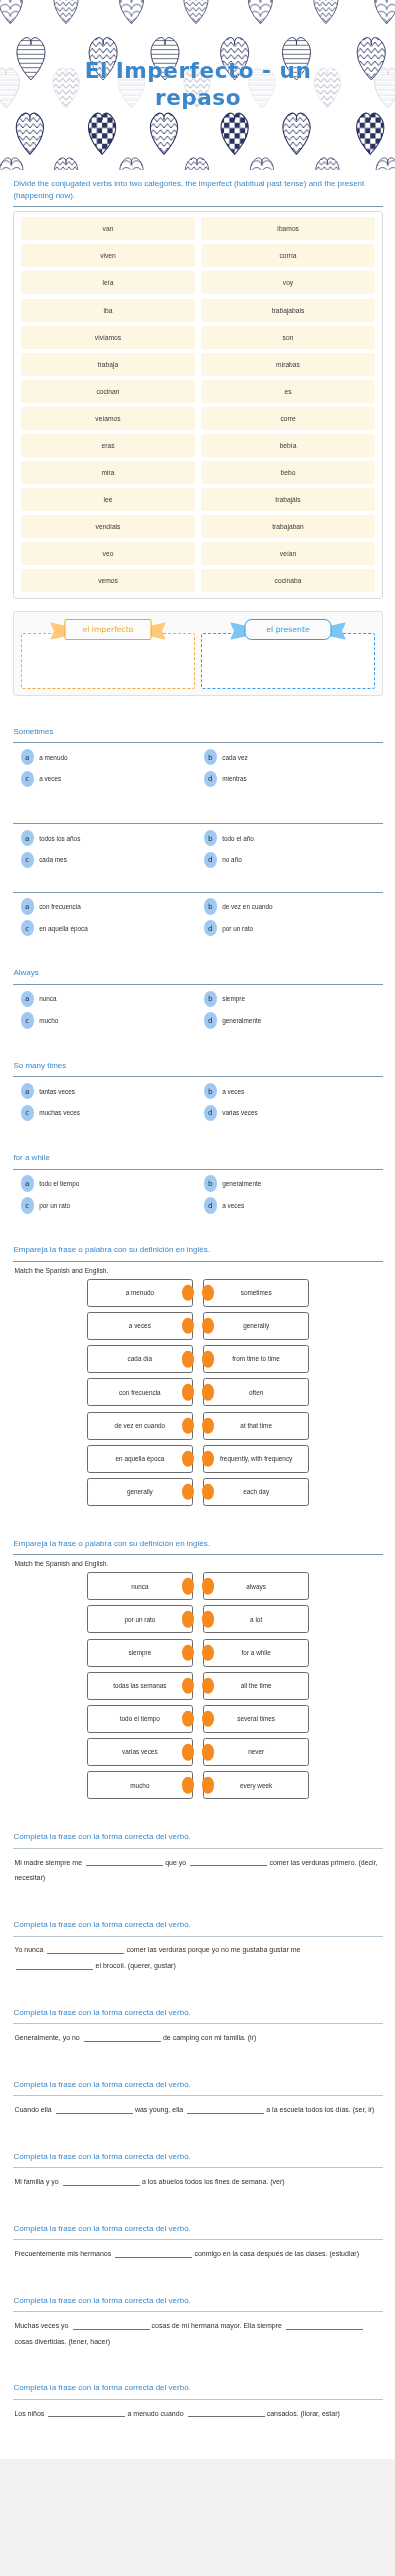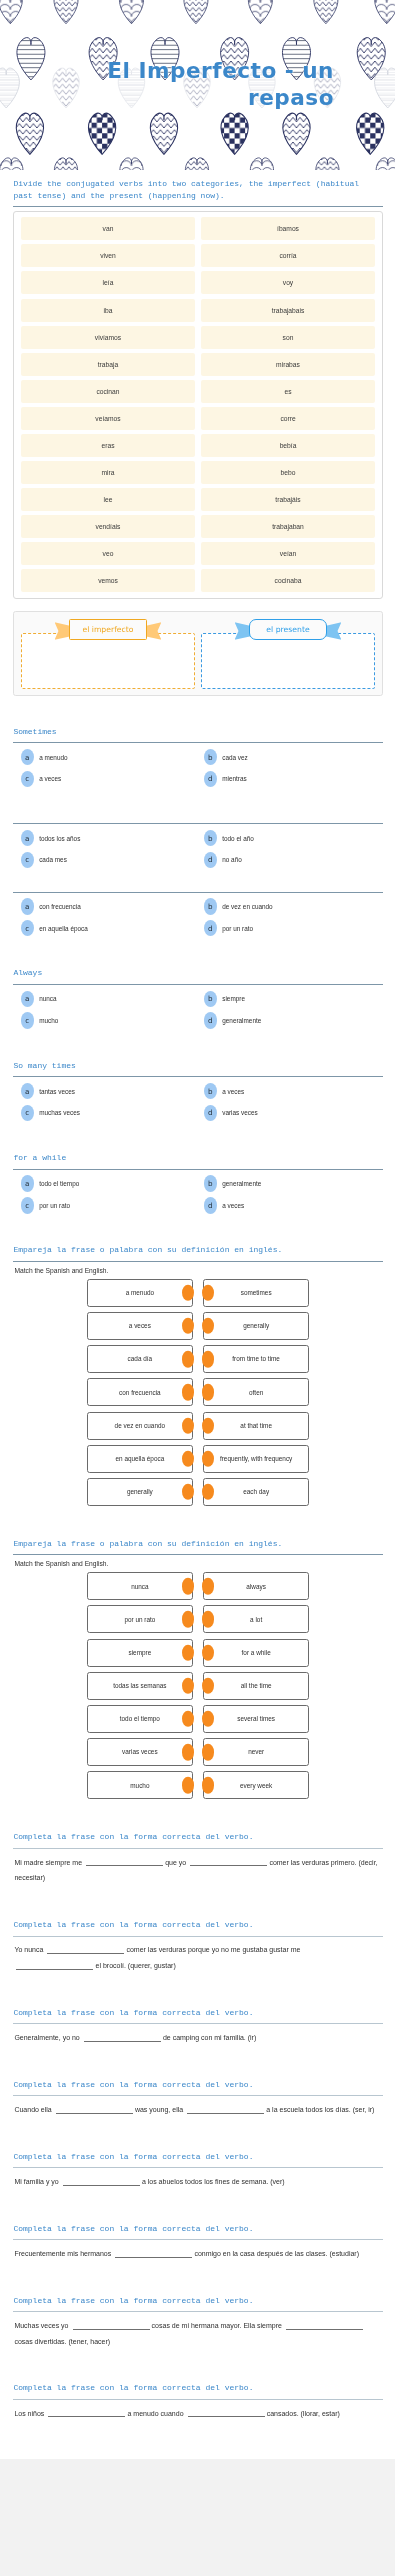--- a/index.html
+++ b/index.html
@@ -17,35 +17,35 @@
     position:relative;
     height:170px;
     overflow:hidden;
     background:#ffffff;
   }
   .hearts-layer { position:absolute; inset:0; }
   .banner-title {
     position:absolute;
     left:0; right:0;
     top:58px;
-    text-align:right;
+    text-align:center;
     font-family:"DejaVu Sans", sans-serif;
     font-size:21.6px;
     line-height:1.25;
     color:#3b87c9;
     font-weight:600;
     letter-spacing:0.5px;
     text-shadow:0 0 1px #ffffff, 0 0 2.1px #ffffff;
     padding:0 62px;
   }
 
   
   .section { padding:0 13.4px; }
   .prompt {
-    font-family:Liberation Mono, monospace;
+    font-family:Liberation Sans, sans-serif;
     color:#3b87c9;
     font-size:8px;
     line-height:1.45;
     padding:8.2px 0 4.1px 0;
   }
   .rule { height:0.5px; background:#7d96a8; margin:1px 0 4.1px 0; }
   .rule.thin { background:#b8c6d0; }
 
   .spacer-lg { height:21.6px; }
   .spacer-md { height:12.4px; }
@@ -82,21 +82,21 @@
     border-radius:2.1px;
     height:56px;
     background:#ffffff;
   }
   .dropbox.blue { border-color:#3b9ae1; }
   .ribbon {
     position:absolute;
     top:0; left:50%;
     transform:translateX(-50%);
     z-index:3;
-    width:78px;
+    width:87px;
     height:20.6px;
   }
   .ribbon .tail-l, .ribbon .tail-r {
     position:absolute; top:3.1px; width:17.5px; height:17.5px;
     background:#ffc977;
   }
   .ribbon .tail-l { left:-14.4px; clip-path:polygon(0 0,100% 22%,100% 78%,0 100%,22% 50%); }
   .ribbon .tail-r { right:-14.4px; clip-path:polygon(100% 0,0 22%,0 78%,100% 100%,78% 50%); }
   .ribbon.blue .tail-l, .ribbon.blue .tail-r { background:#7ec4f2; }
   .ribbon .plate {

